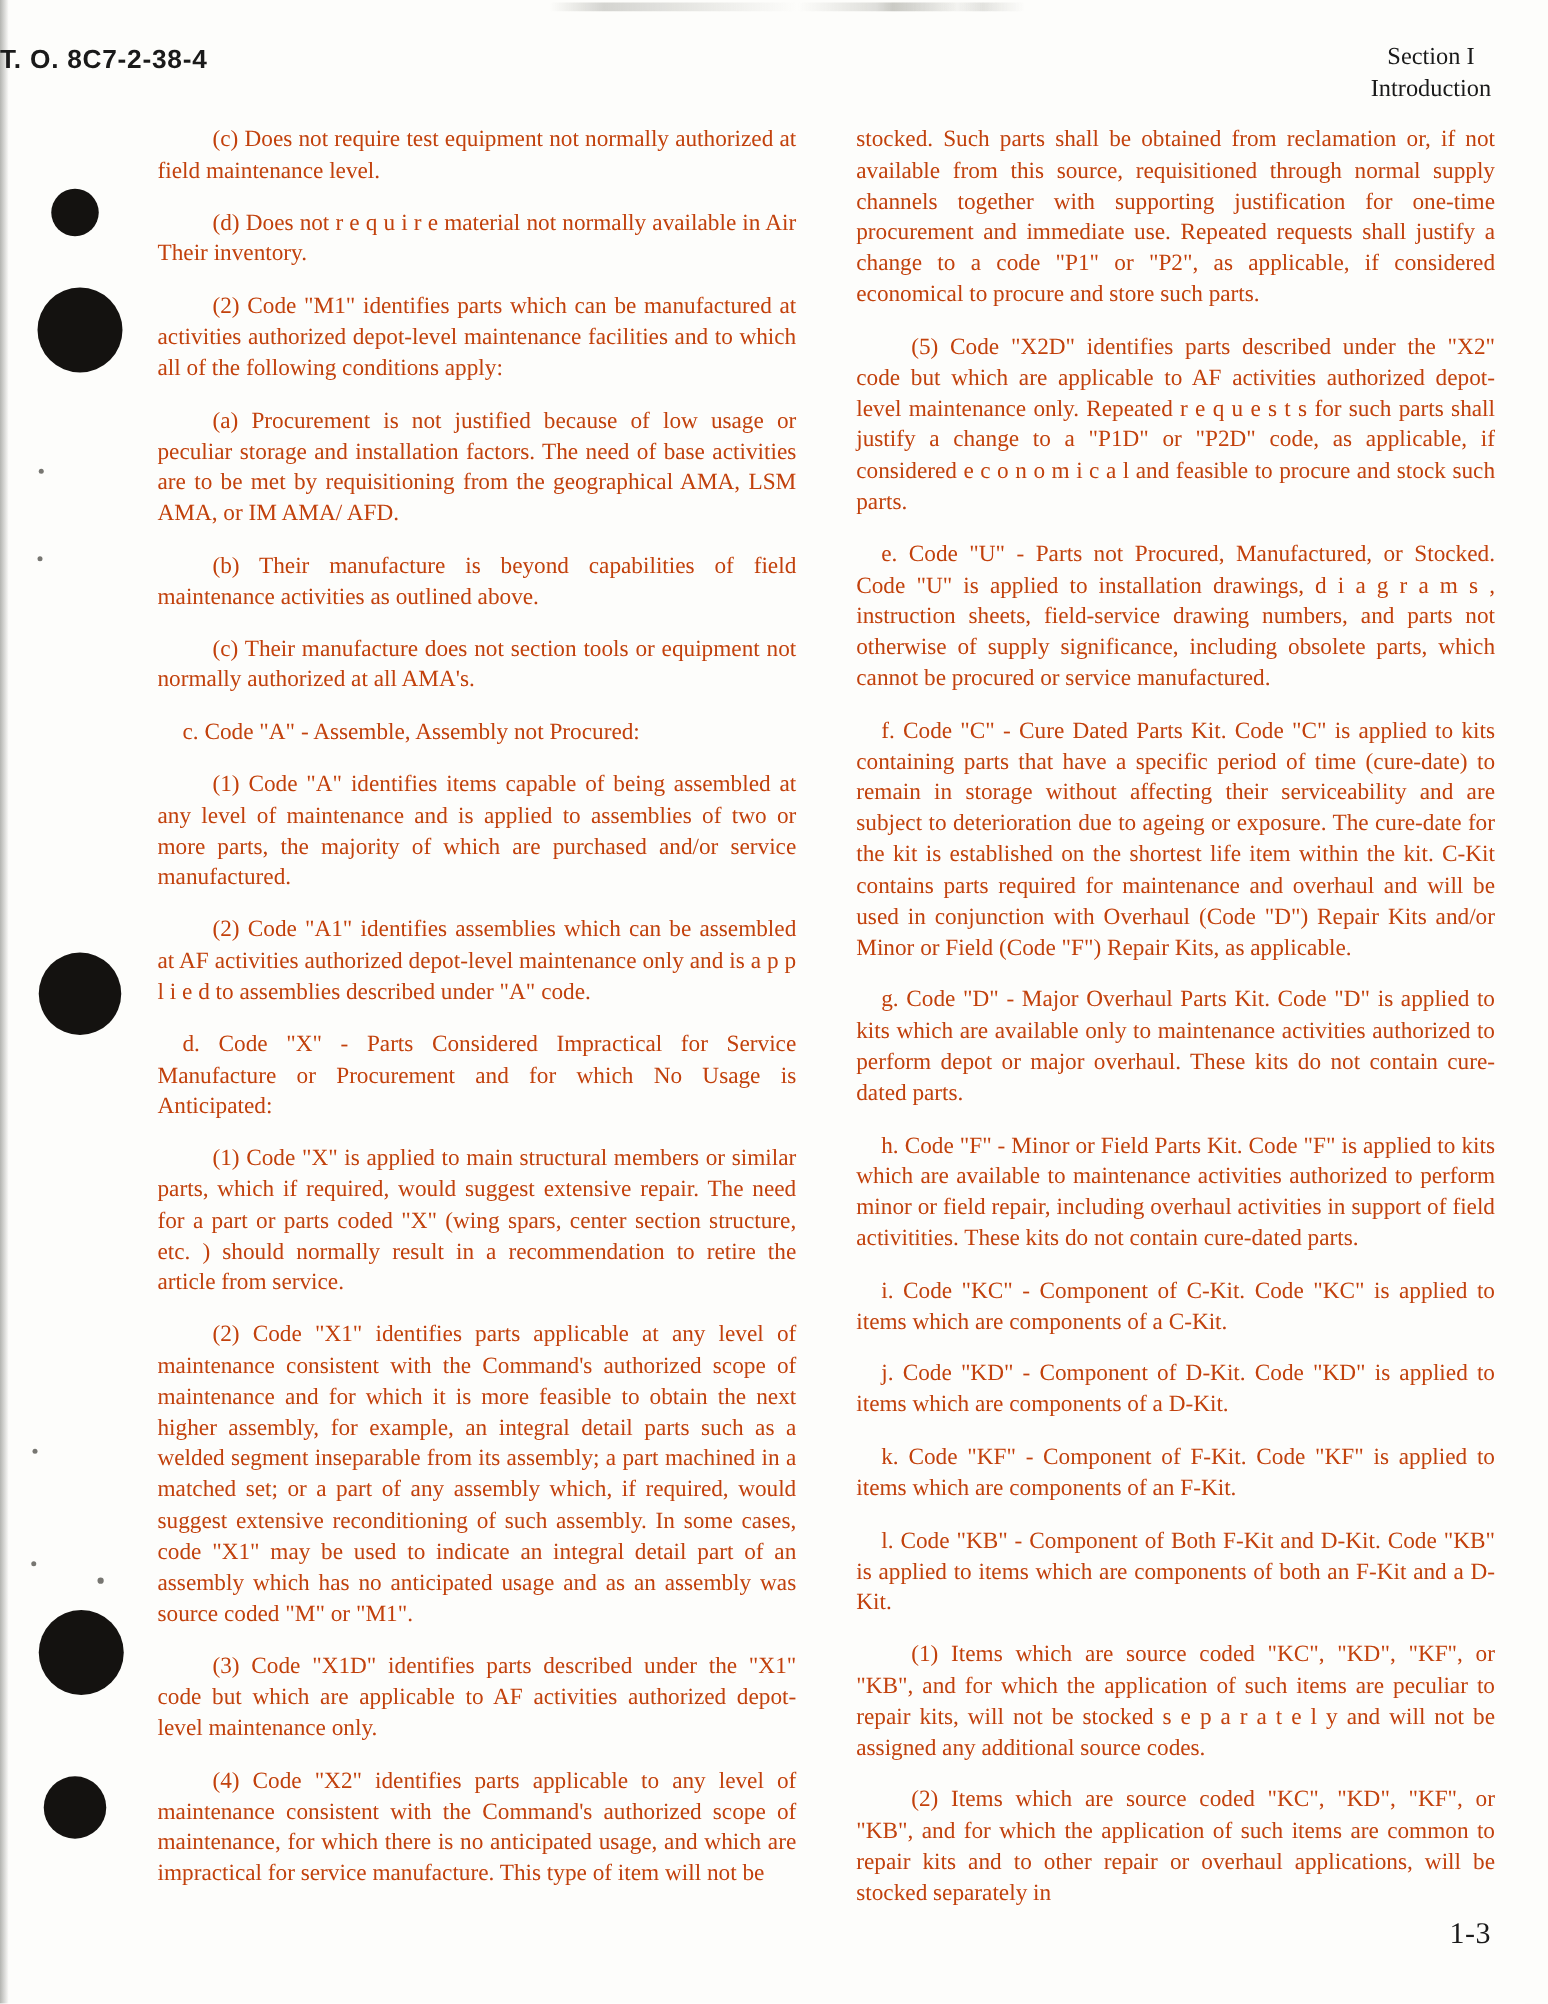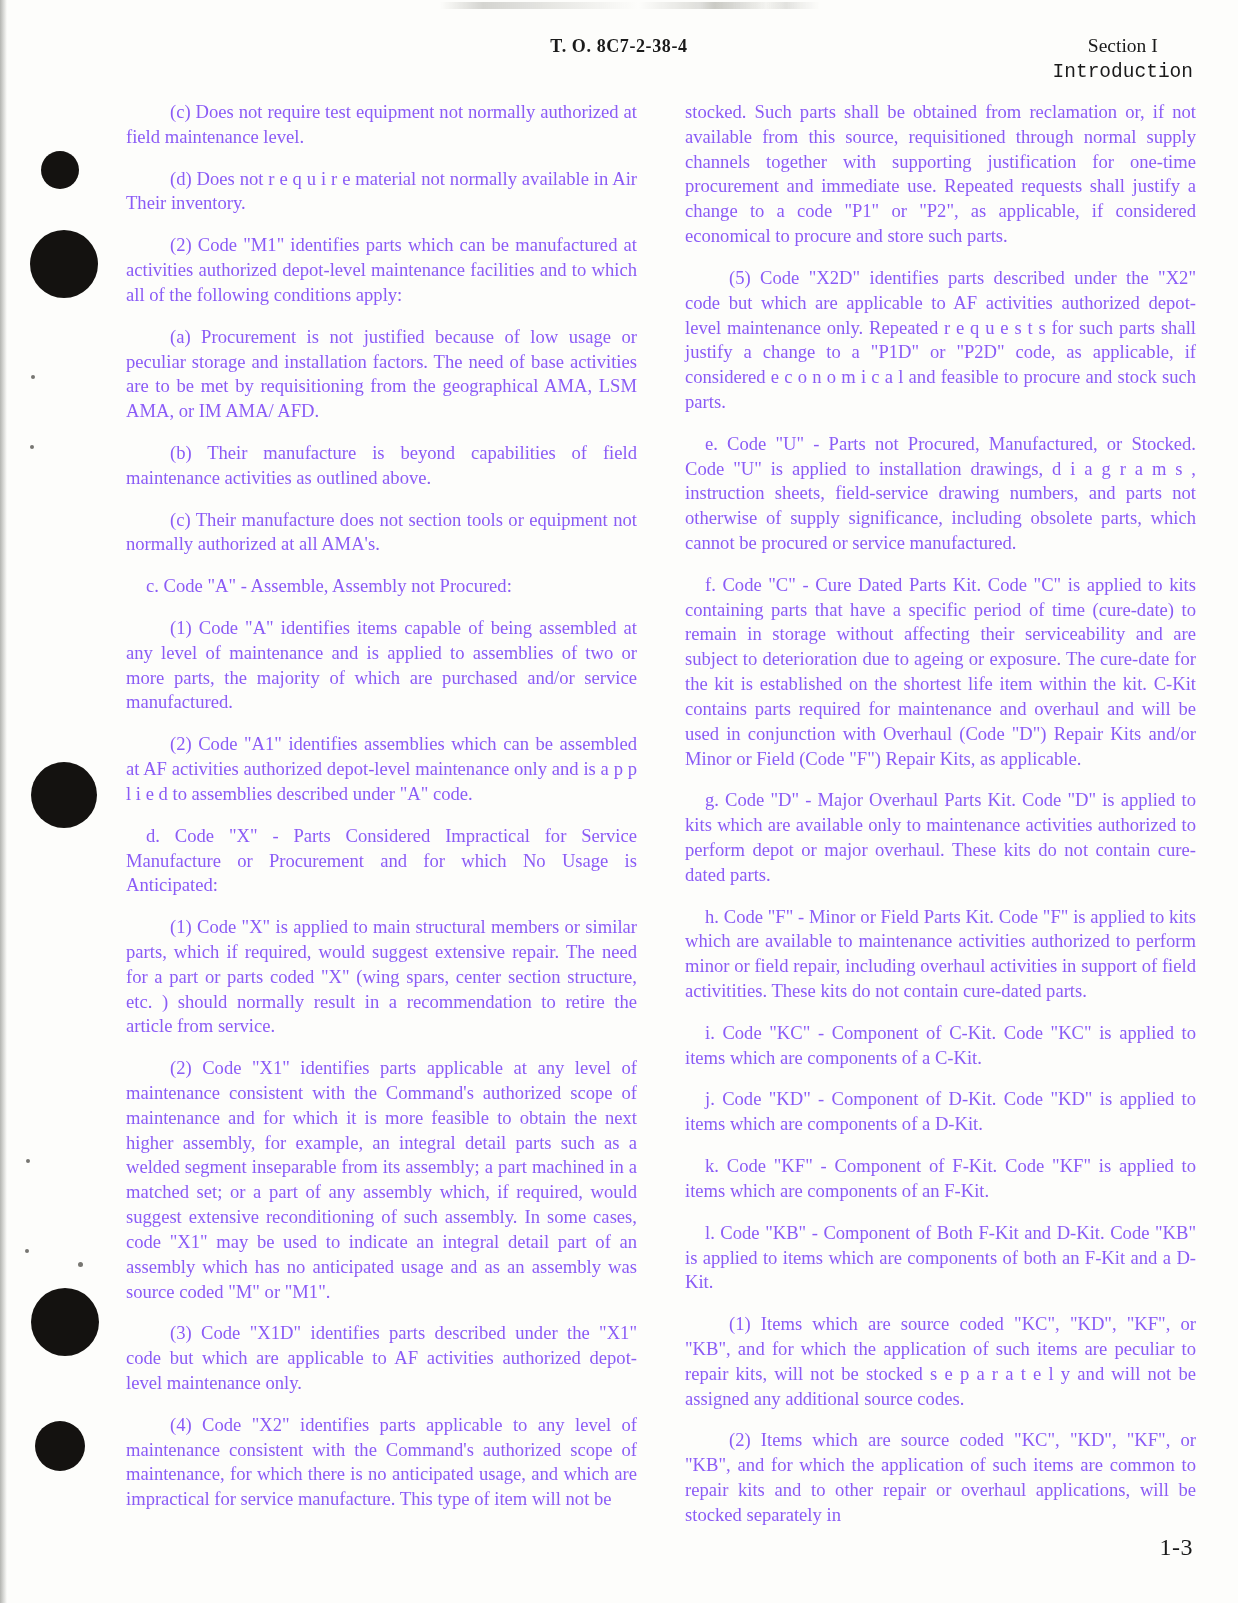--- a/index.html
+++ b/index.html
@@ -61,40 +61,38 @@
     left: 0;
     right: 0;
     top: 36px;
     height: 60px;
   }
   .doc-number {
     position: absolute;
     left: 0;
     right: 0;
     top: 0;
-    text-align: center;
-    font-size: 18px;
+    font-size: 21px;
     letter-spacing: 0.6px;
     font-weight: 700;
-    font-family: Liberation Serif, serif;
+    font-family: Liberation Sans, sans-serif;
   }
   .head-right {
     position: absolute;
     right: 45px;
     top: -3px;
     text-align: center;
     line-height: 1.35;
     font-size: 19.5px;
   }
   .head-right .sec {
     display: block;
   }
   .head-right .sub {
     display: block;
-    font-family: Liberation Mono, monospace;
   }
 
   
   .columns {
     position: absolute;
     top: 100px;
     left: 126px;
     width: 1070px;
     display: flex;
     gap: 48px;
@@ -110,21 +108,21 @@
     text-justify: inter-word;
     hyphens: none;
     font-family: "Liberation Serif", "DejaVu Serif", serif;
   }
   p.para:last-child { margin-bottom: 0; }
   p.ind-sub   { text-indent: 44px; }   
   p.ind-letter{ text-indent: 20px; }   
   p.cont      { text-indent: 0; }      
 
   
-  p.para { color: #8b5cf6; }
+  p.para { color: #c2410c; }
 
   .folio {
     position: absolute;
     right: 45px;
     bottom: 42px;
     font-size: 24px;
     letter-spacing: .5px;
   }
 </style>
 </head>

